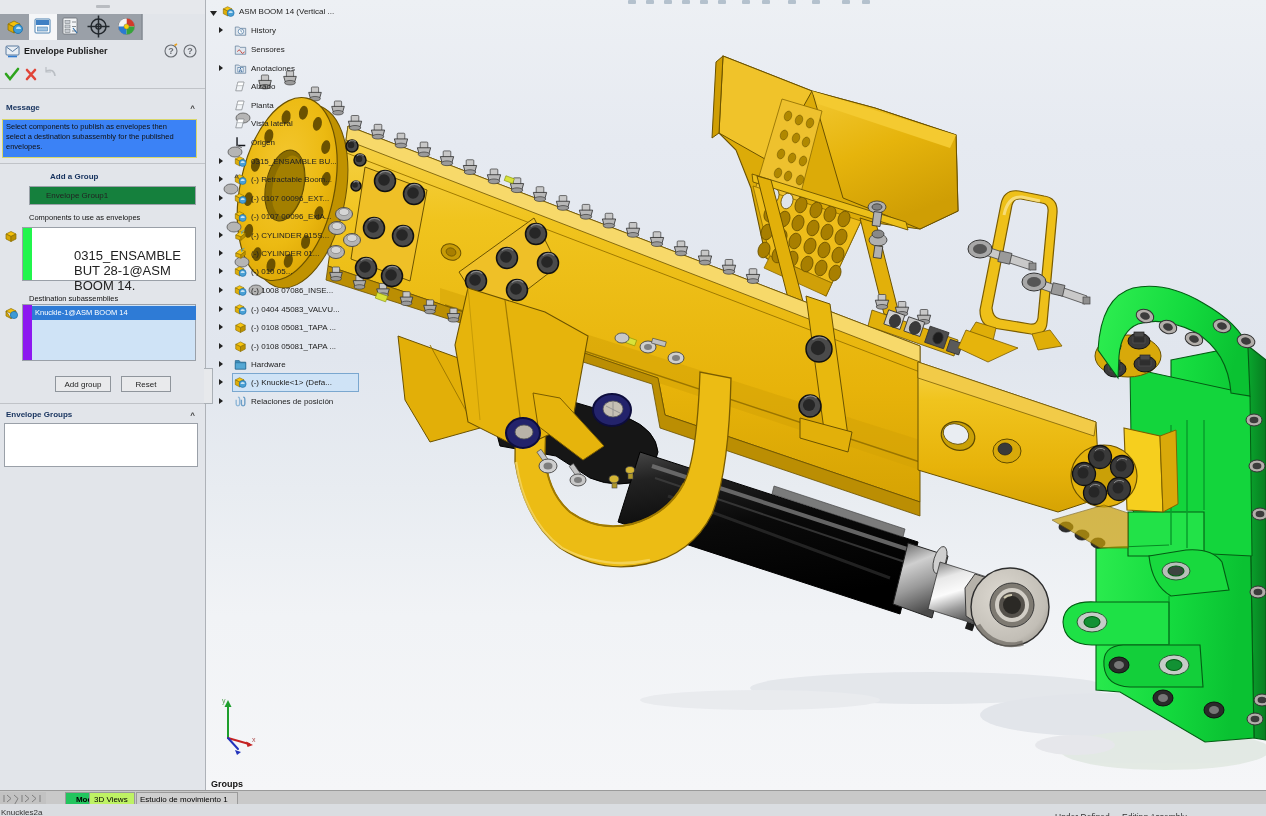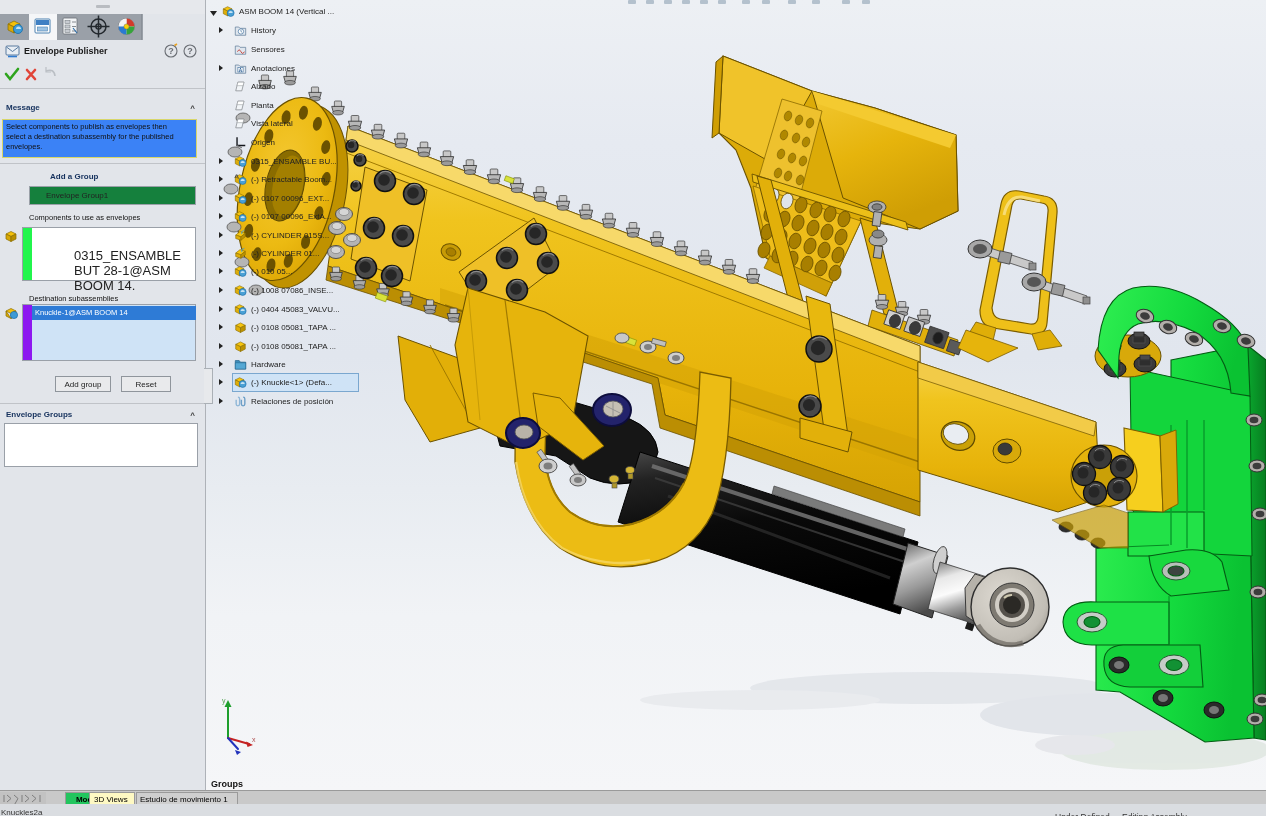--- a/index.html
+++ b/index.html
@@ -1003,21 +1003,21 @@
   <div id="pmtab"></div>
   <div id="start">Groups</div>
   <div id="tabbar">
     <div style="position:absolute;left:0;top:1px;width:46px;height:13px;background:#c2c2c2;"></div>
     <svg width="46" height="13" style="position:absolute;left:0;top:1px;">
         <g stroke="#7e7e7e" stroke-width="1" fill="none">
           <path d="M4 3v7M7 3l4 3.5L7 10M14 3l4 3.5-4 7M22 3v7M25 3l4 3.5-4 3.5M32 3l4 3.5-4 3.5M40 3v7"></path>
         </g>
       </svg>
     <div class="btab" style="left:65px;width:41px;background:#22c55e;border:1px solid #9a9a9a;border-bottom:none;font-weight:bold;text-align:right;">Model</div>
-    <div class="btab" style="left:89px;width:46px;background:#fef9c3;border:1px solid #9a9a9a;border-bottom:none;padding-left:4px;padding-right:2px;">3D Views</div>
+    <div class="btab" style="left:89px;width:46px;background:#bef264;border:1px solid #9a9a9a;border-bottom:none;padding-left:4px;padding-right:2px;">3D Views</div>
     <div class="btab" style="left:136px;width:102px;background:#cfcfcf;border:1px solid #9a9a9a;border-bottom:none;padding-left:3px;padding-right:0;white-space:nowrap;overflow:hidden;">Estudio de movimiento 1</div>
   </div>
   <div id="statusbar">
     <span style="position:absolute;left:1px;top:4px;font-size:8px;">Knuckles2a</span>
     <span style="position:absolute;left:1055px;top:8px;font-size:8.5px;">Under Defined</span>
     <span style="position:absolute;left:1122px;top:8px;font-size:8.5px;">Editing Assembly</span>
   </div>
 </div>
 
 </body></html>

